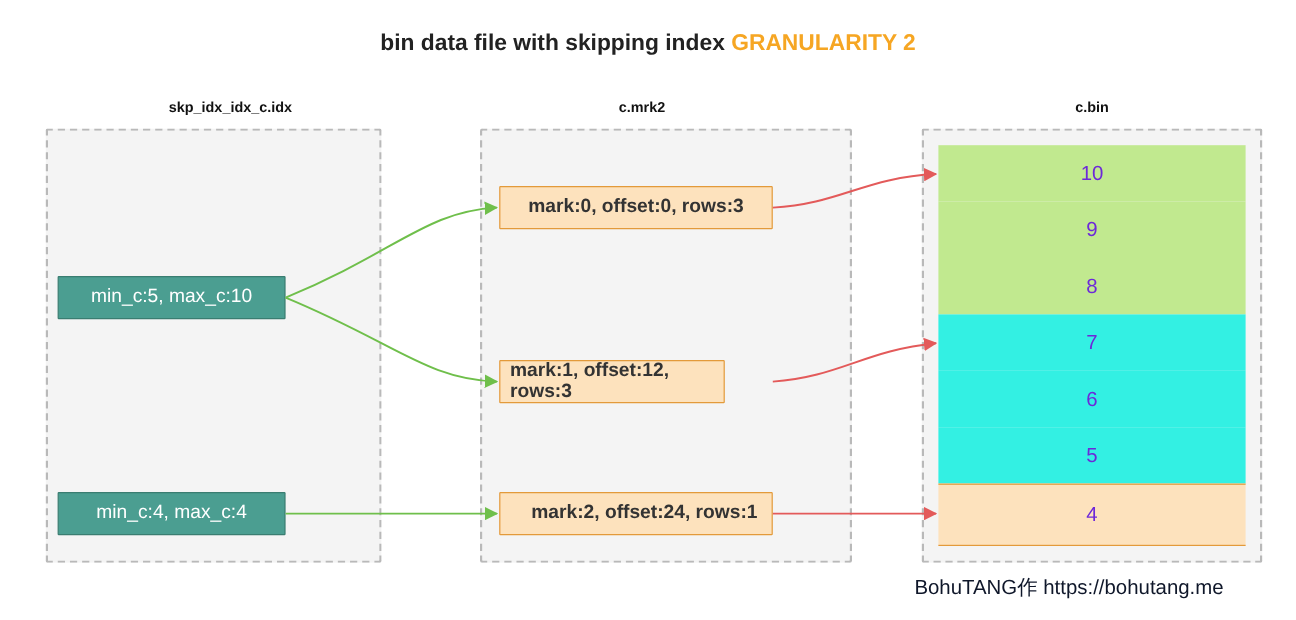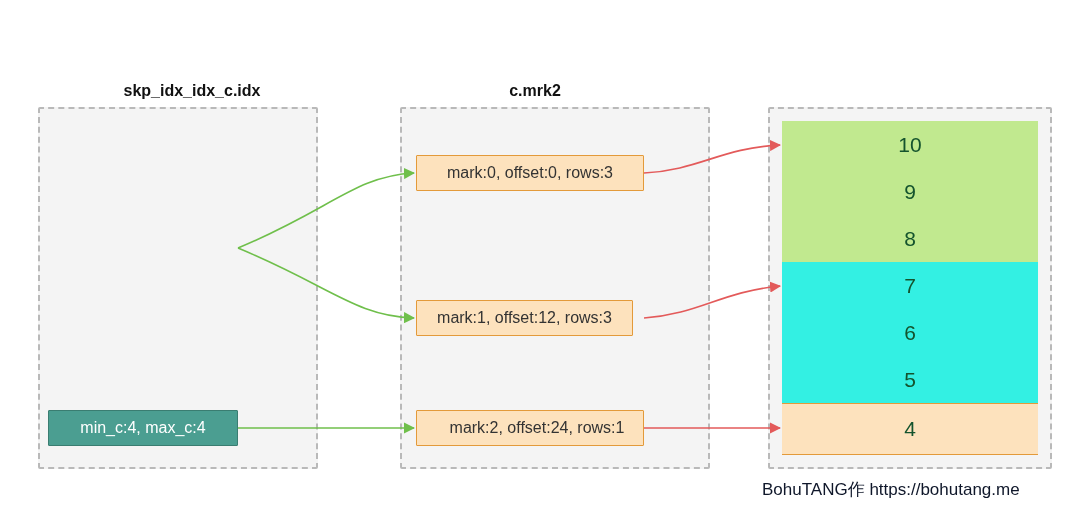--- a/index.html
+++ b/index.html
@@ -23,21 +23,21 @@
     width: 1080px;
     text-align: center;
     font-size: 19px;
     font-weight: bold;
     color: #222;
   }
   .title .hl { color: #f6a623; font-weight: bold; }
   .col-label {
     position: absolute;
     font-weight: bold;
-    font-size: 16px;
+    font-size: 12px;
     color: #111;
     text-align: center;
   }
   .panel {
     position: absolute;
     background: #f4f4f4;
     border: 2px dashed #b9b9b9;
     border-radius: 2px;
   }
   .idx-box {
@@ -56,25 +56,26 @@
     position: absolute;
     background: #fde2bd;
     border: 1px solid #e39a3a;
     color: #333;
     font-size: 16px;
     display: flex;
     align-items: center;
     justify-content: center;
     border-radius: 1px;
     padding: 0 8px;
+    font-weight: bold;
   }
   .bin-cell {
     position: absolute;
-    color: #14532d;
-    font-size: 21px;
+    color: #6d28d9;
+    font-size: 17px;
     display: flex;
     align-items: center;
     justify-content: center;
     border-left: 0;
     border-right: 0;
   }
   .bin-group1 { background: #c1e98f; }
   .bin-group2 { background: #33f0e3; }
   .bin-group3 { background: #fde2bd; border-top: 1px solid #e39a3a; border-bottom: 1px solid #e39a3a; }
   .arrow-layer {
@@ -87,32 +88,37 @@
     position: absolute;
     font-size: 17px;
     color: #0f172a;
   }
 </style>
 </head>
 <body>
 
 <div class="canvas">
 
+  <div class="title">
+    <span>bin data file with skipping index </span><span class="hl">GRANULARITY 2</span>
+  </div>
 
   <div class="col-label" style="left:52px; top:82px; width:280px;">skp_idx_idx_c.idx</div>
   <div class="col-label" style="left:400px; top:82px; width:270px;">c.mrk2</div>
+  <div class="col-label" style="left:770px; top:82px; width:280px;">c.bin</div>
 
   <div class="panel" style="left:38px;  top:107px; width:280px; height:362px;"></div>
   <div class="panel" style="left:400px; top:107px; width:310px; height:362px;"></div>
   <div class="panel" style="left:768px; top:107px; width:284px; height:362px;"></div>
 
+  <div class="idx-box" style="left:48px; top:230px; width:190px; height:36px;">min_c:5, max_c:10</div>
   <div class="idx-box" style="left:48px; top:410px; width:190px; height:36px;">min_c:4, max_c:4</div>
 
   <div class="mark-box" style="left:416px; top:155px; width:228px; height:36px;">mark:0, offset:0,  rows:3</div>
-  <div class="mark-box" style="left:416px; top:300px; width:217px; height:36px;">mark:1, offset:12,  rows:3</div>
+  <div class="mark-box" style="left:416px; top:300px; width:188px; height:36px;">mark:1, offset:12,  rows:3</div>
   <div class="mark-box" style="left:416px; top:410px; width:228px; height:36px;padding-left:22px;">mark:2, offset:24,  rows:1</div>
 
   <div class="bin-cell bin-group1" style="left:782px; top:121px; width:256px; height:47px;">10</div>
   <div class="bin-cell bin-group1" style="left:782px; top:168px; width:256px; height:47px;">9</div>
   <div class="bin-cell bin-group1" style="left:782px; top:215px; width:256px; height:47px;">8</div>
   <div class="bin-cell bin-group2" style="left:782px; top:262px; width:256px; height:47px;">7</div>
   <div class="bin-cell bin-group2" style="left:782px; top:309px; width:256px; height:47px;">6</div>
   <div class="bin-cell bin-group2" style="left:782px; top:356px; width:256px; height:47px;">5</div>
   <div class="bin-cell bin-group3" style="left:782px; top:403px; width:256px; height:52px;">4</div>
 

